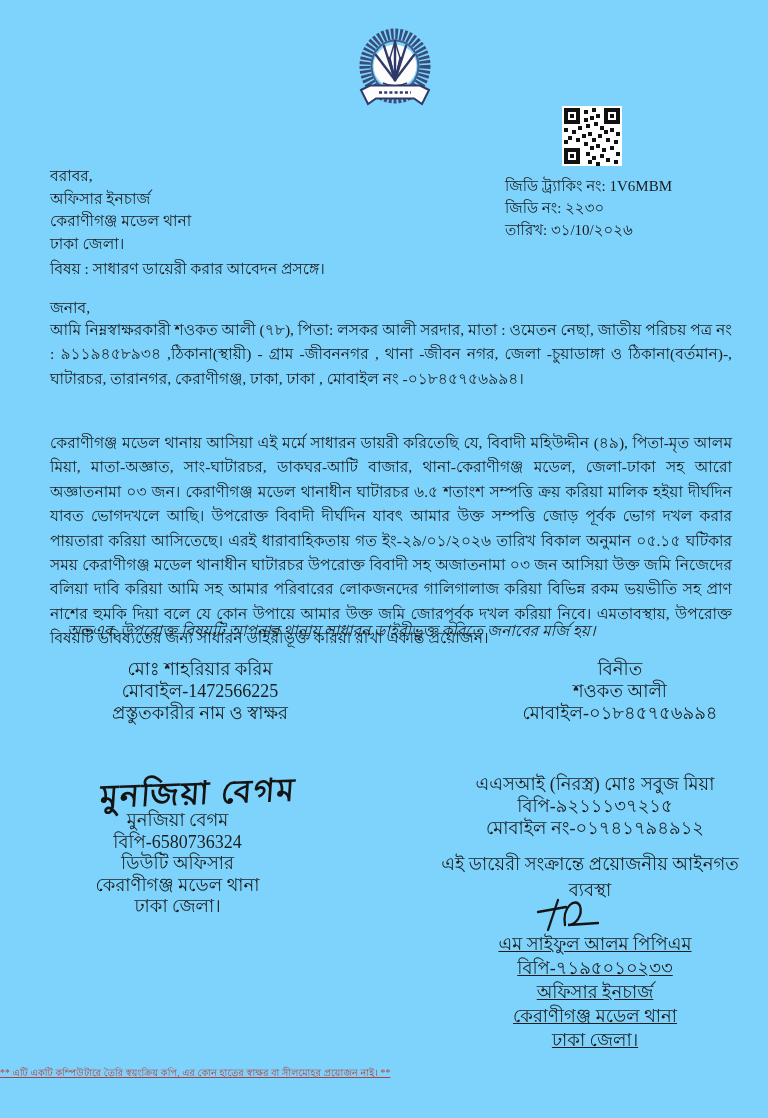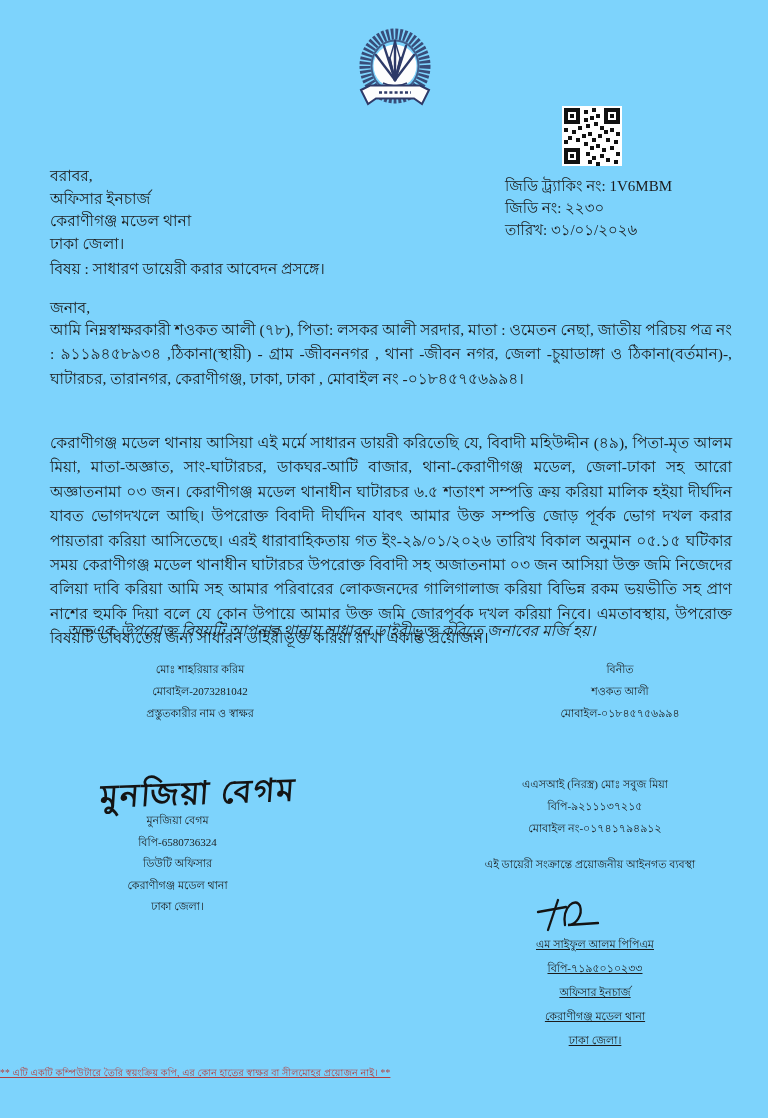--- a/index.html
+++ b/index.html
@@ -8,21 +8,21 @@
     width:768px;height:1118px;
     margin:0 auto;
     background:#7dd3fc;
     font-family:"Liberation Serif", serif;
     color:#1c1c1c;
     overflow:hidden;
   }
   .abs{position:absolute;}
   .t15{font-size:15.5px;line-height:22.5px;}
   .para{font-size:15.5px;line-height:24.4px;text-align:justify;}
-  .sigblock{font-size:11px;line-height:22px;text-align:center;}
+  .sigblock{font-size:18px;line-height:22px;text-align:center;}
   .tracking{font-size:15px;line-height:22px;}
   .handwritten{
     font-size:32px;
     font-weight:bold;
     transform:rotate(-2deg) skewX(-6deg);
     letter-spacing:2px;
     color:#141414;
   }
   .footer-red{
     font-size:9.5px;
@@ -108,21 +108,21 @@
         <rect x="26" y="54" width="4" height="4"></rect>
           <rect x="34" y="56" width="4" height="4"></rect>
           <rect x="52" y="54" width="4" height="4"></rect>
       </g>
     </svg>
   </div>
 
   <div class="abs tracking" style="left:505px;top:175px;">
     <div>জিডি ট্র্যাকিং নং: 1V6MBM</div>
     <div>জিডি নং: ২২৩০</div>
-    <div>তারিখ: ৩১/০১/২০২৬</div>
+    <div>তারিখ: ৩১/10/২০২৬</div>
   </div>
 
   <div class="abs t15" style="left:50px;top:165px;">
     <div>বরাবর,</div>
     <div>অফিসার ইনচার্জ</div>
     <div>কেরাণীগঞ্জ মডেল থানা</div>
     <div>ঢাকা জেলা।</div>
   </div>
 
   <div class="abs t15" style="left:50px;top:258px;">বিষয় : সাধারণ ডায়েরী করার আবেদন প্রসঙ্গে।</div>
@@ -130,21 +130,21 @@
   <div class="abs t15" style="left:50px;top:297px;">জনাব,</div>
 
   <div class="abs para" style="left:50px;top:318px;width:682px;">আমি নিম্নস্বাক্ষরকারী শওকত আলী (৭৮), পিতা: লসকর আলী সরদার, মাতা : ওমেতন নেছা, জাতীয় পরিচয় পত্র নং : ৯১১৯৪৫৮৯৩৪ ,ঠিকানা(স্থায়ী) - গ্রাম -জীবননগর , থানা -জীবন নগর, জেলা -চুয়াডাঙ্গা ও ঠিকানা(বর্তমান)-, ঘাটারচর, তারানগর, কেরাণীগঞ্জ, ঢাকা, ঢাকা , মোবাইল নং -০১৮৪৫৭৫৬৯৯৪।</div>
 
   <div class="abs para" style="left:50px;top:431px;width:682px;">কেরাণীগঞ্জ মডেল থানায় আসিয়া এই মর্মে সাধারন ডায়রী করিতেছি যে, বিবাদী মহিউদ্দীন (৪৯), পিতা-মৃত আলম মিয়া, মাতা-অজ্ঞাত, সাং-ঘাটারচর, ডাকঘর-আটি বাজার, থানা-কেরাণীগঞ্জ মডেল, জেলা-ঢাকা সহ আরো অজ্ঞাতনামা ০৩ জন। কেরাণীগঞ্জ মডেল থানাধীন ঘাটারচর ৬.৫ শতাংশ সম্পত্তি ক্রয় করিয়া মালিক হইয়া দীর্ঘদিন যাবত ভোগদখলে আছি। উপরোক্ত বিবাদী দীর্ঘদিন যাবৎ আমার উক্ত সম্পত্তি জোড় পূর্বক ভোগ দখল করার পায়তারা করিয়া আসিতেছে। এরই ধারাবাহিকতায় গত ইং-২৯/০১/২০২৬ তারিখ বিকাল অনুমান ০৫.১৫ ঘটিকার সময় কেরাণীগঞ্জ মডেল থানাধীন ঘাটারচর উপরোক্ত বিবাদী সহ অজাতনামা ০৩ জন আসিয়া উক্ত জমি নিজেদের বলিয়া দাবি করিয়া আমি সহ আমার পরিবারের লোকজনদের গালিগালাজ করিয়া বিভিন্ন রকম ভয়ভীতি সহ প্রাণ নাশের হুমকি দিয়া বলে যে কোন উপায়ে আমার উক্ত জমি জোরপূর্বক দখল করিয়া নিবে। এমতাবস্থায়, উপরোক্ত বিষয়টি ভবিষ্যতের জন্য সাধারন ডাইরীভূক্ত করিয়া রাখা একান্ত প্রয়োজন।</div>
 
   <div class="abs t15" style="left:67px;top:620px;width:682px;font-style:italic;">অতএব, উপরোক্ত বিষয়টি আপনার থানায় সাধারন ডাইরীভূক্ত করিতে জনাবের মর্জি হয়।</div>
 
   <div class="abs sigblock" style="left:85px;top:658px;width:230px;">
     <div>মোঃ শাহরিয়ার করিম</div>
-    <div>মোবাইল-2073281042</div>
+    <div>মোবাইল-1472566225</div>
     <div>প্রস্তুতকারীর নাম ও স্বাক্ষর</div>
   </div>
 
   <div class="abs sigblock" style="left:515px;top:658px;width:210px;">
     <div>বিনীত</div>
     <div>শওকত আলী</div>
     <div>মোবাইল-০১৮৪৫৭৫৬৯৯৪</div>
   </div>
 
   <div class="abs handwritten" style="left:100px;top:768px;">মুনজিয়া বেগম</div>

